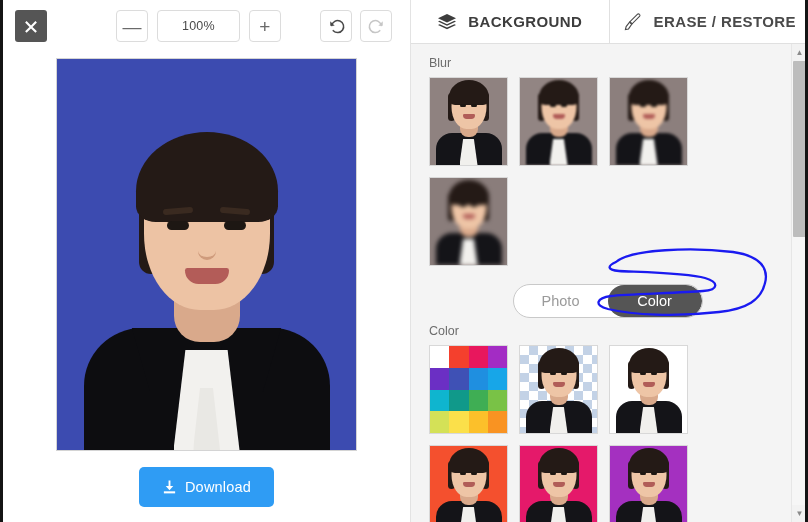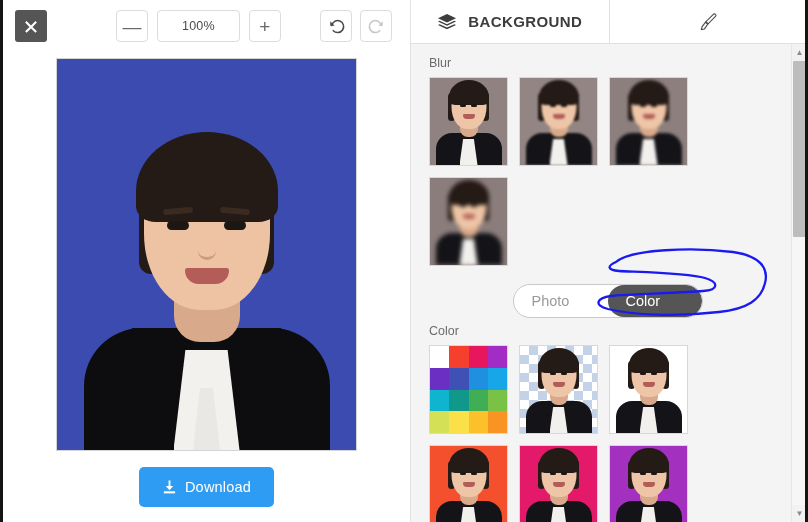--- a/index.html
+++ b/index.html
@@ -286,21 +286,21 @@
   }
   .toggle {
     display:flex;
     border: 1px solid #c9c9c9;
     border-radius: 17px;
     background:#fff;
     overflow:hidden;
     height: 34px;
   }
   .toggle-opt {
-    display:flex; align-items:center; 
+    display:flex; align-items:center; justify-content:center;
     min-width: 94px;
     font-size: 14.5px;
     cursor:pointer;
     color:#9a9a9a;
     padding: 0 18px;
   }
   .toggle-opt.selected {
     background:#555555; color:#ffffff; border-radius:17px;
   }
 
@@ -444,20 +444,21 @@
         </span>
         <span>BACKGROUND</span>
       </div>
       <div class="tab inactive">
         <span class="tab-ico">
           <svg width="21" height="20" viewBox="0 0 22 22">
             <path d="M18.6 2.6 C19.4 3.2 19.4 4.2 18.7 4.9 L10.6 13 L8.2 10.6 L16.3 2.6 C17 1.9 18 1.9 18.6 2.6 Z" fill="none" stroke="#4a4a4a" stroke-width="1.2"></path>
             <path d="M7.8 11.1 L10.1 13.5 L6.6 18.6 L3.2 19.4 L4 16 Z" fill="none" stroke="#4a4a4a" stroke-width="1.2"></path>
           </svg>
         </span>
+        <span>ERASE / RESTORE</span>
       </div>
     </div>
 
     <div class="panel-scroll">
 
       <div class="sec-label">Blur</div>
       <div class="thumb-grid">
         <div class="thumb blurred b1" style="background:#8f8280">
           <div class="mini">
               <div class="mini-hair-l"></div>

